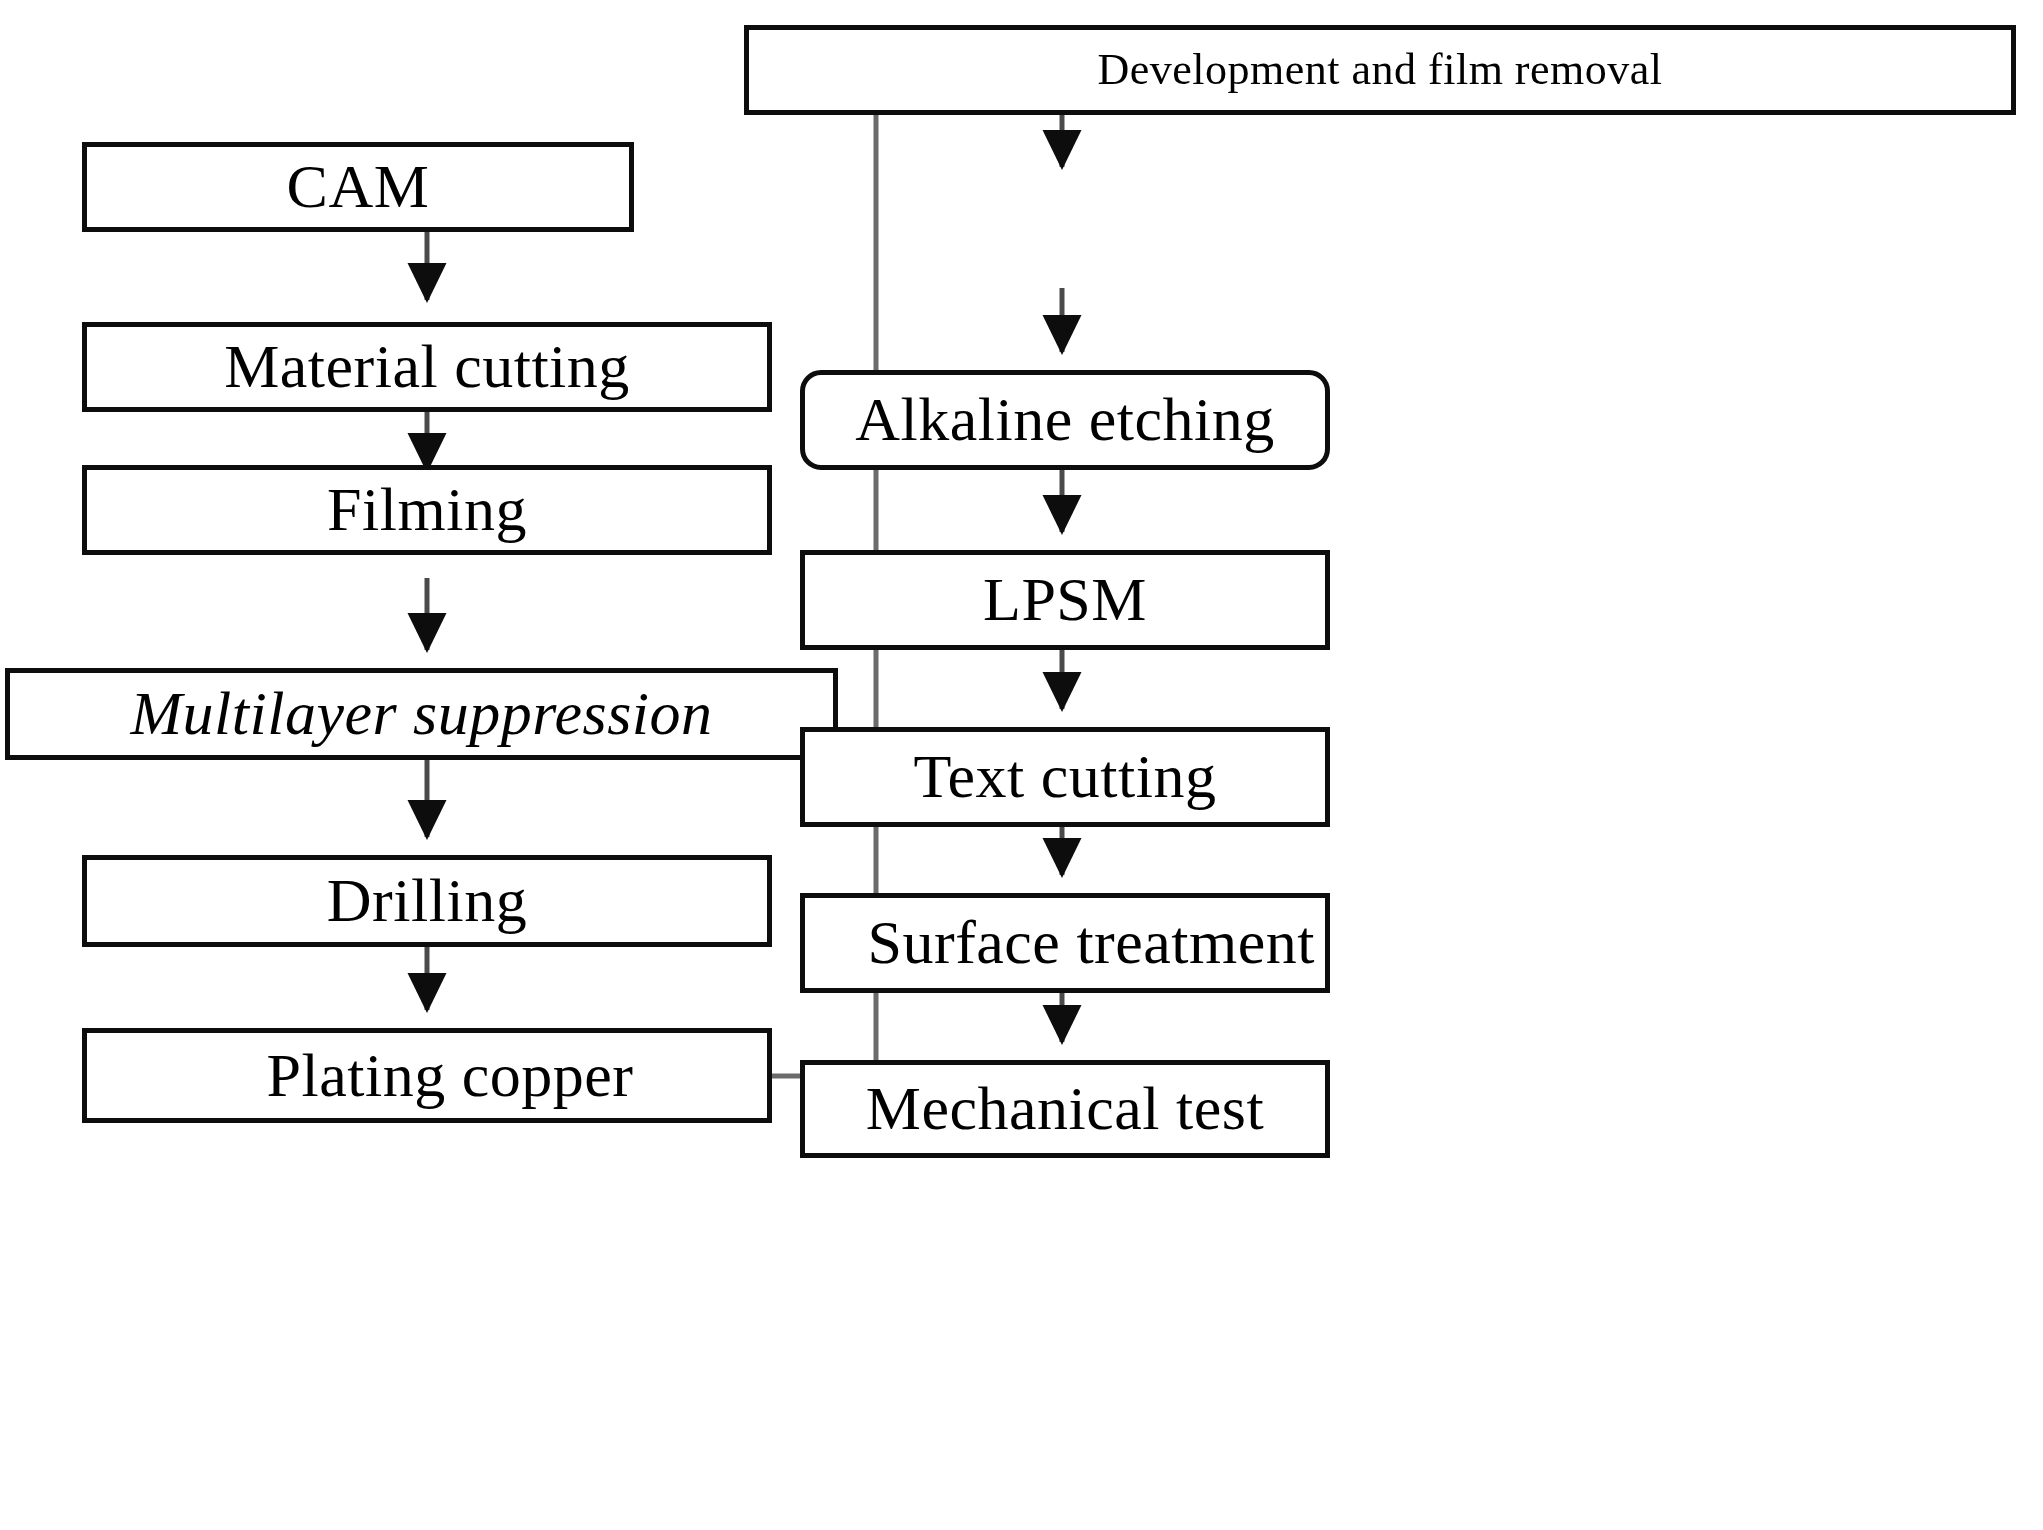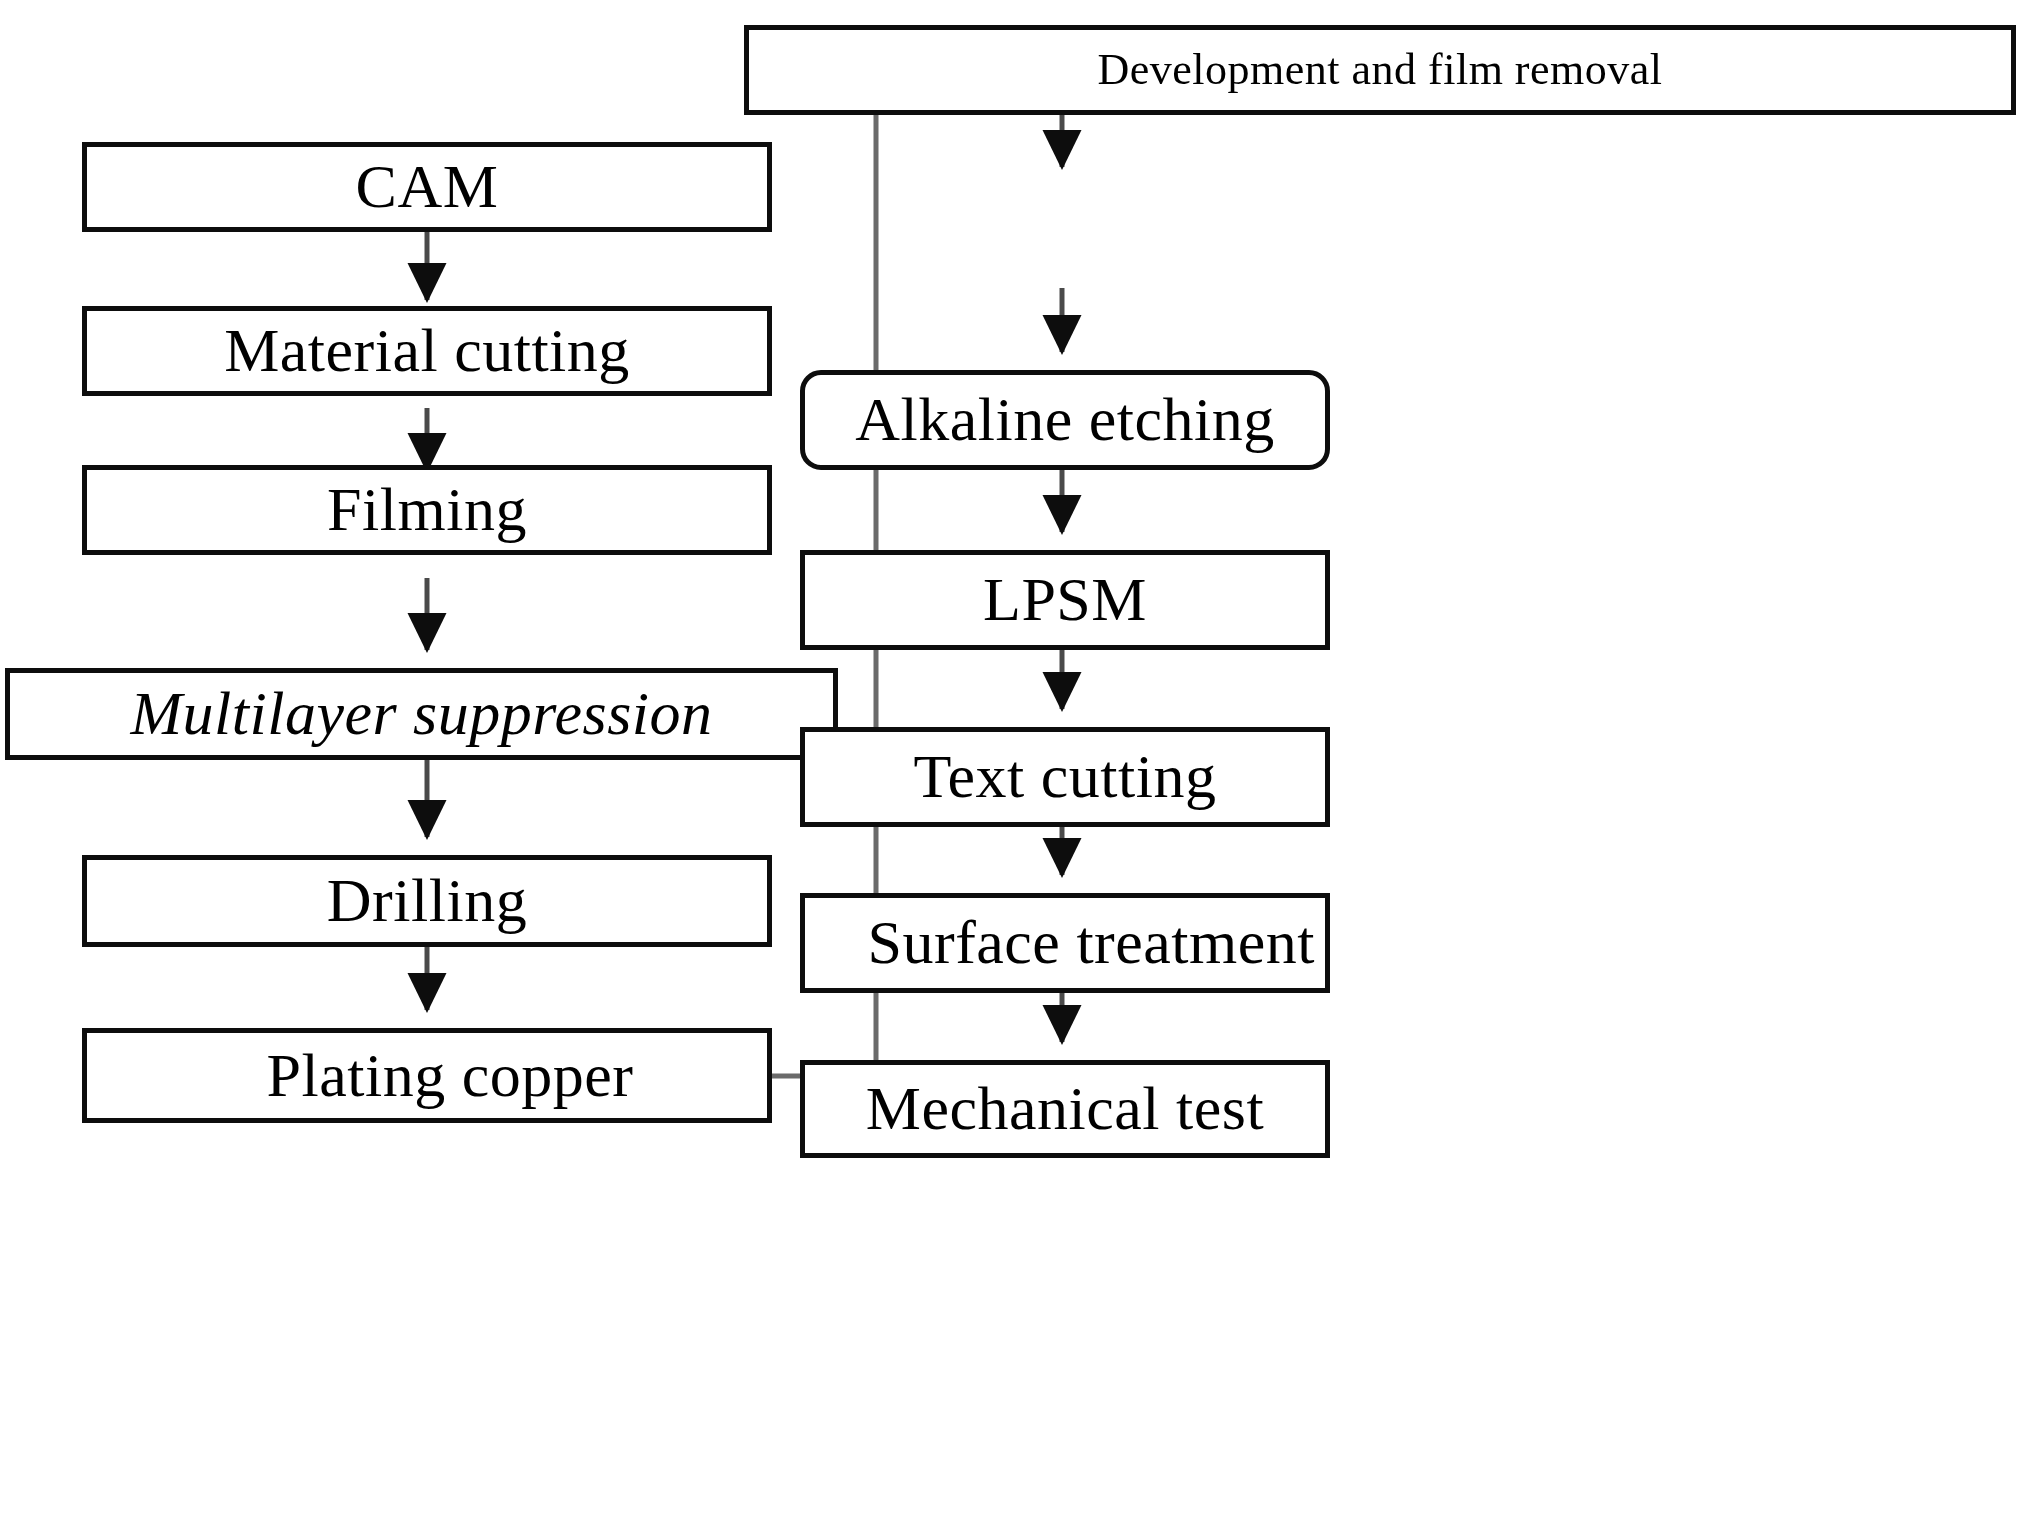--- a/index.html
+++ b/index.html
@@ -92,25 +92,25 @@
       <line x1="1062" y1="650" x2="1062" y2="709" stroke="#4a4a4a" stroke-width="5" marker-end="url(#arrowhead-dark)"></line>
     </g>
     <g>
       <line x1="1062" y1="827" x2="1062" y2="875" stroke="#4a4a4a" stroke-width="5" marker-end="url(#arrowhead-dark)"></line>
     </g>
     <g>
       <line x1="1062" y1="993" x2="1062" y2="1042" stroke="#4a4a4a" stroke-width="5" marker-end="url(#arrowhead-dark)"></line>
     </g>
   </svg>
 
-  <div class="node" id="node-cam" style="left:82px; top:142px; width:690px; height:90px; font-size:62px;align-items:center;">
+  <div class="node" id="node-cam" style="left:82px; top:142px; width:552px; height:90px; font-size:62px;align-items:center;">
     <span class="node-label">CAM</span>
   </div>
 
-  <div class="node" id="node-material-cutting" style="left:82px; top:306px; width:690px; height:90px; font-size:62px;">
+  <div class="node" id="node-material-cutting" style="left:82px; top:322px; width:690px; height:90px; font-size:62px;">
     <span class="node-label">Material cutting</span>
   </div>
 
   <div class="node" id="node-filming" style="left:82px; top:465px; width:690px; height:90px; font-size:62px;">
     <span class="node-label">Filming</span>
   </div>
 
   <div class="node" id="node-multilayer-suppression" style="left:5px; top:668px; width:833px; height:92px; font-size:62px;font-style:italic;">
     <span class="node-label">Multilayer suppression</span>
   </div>

